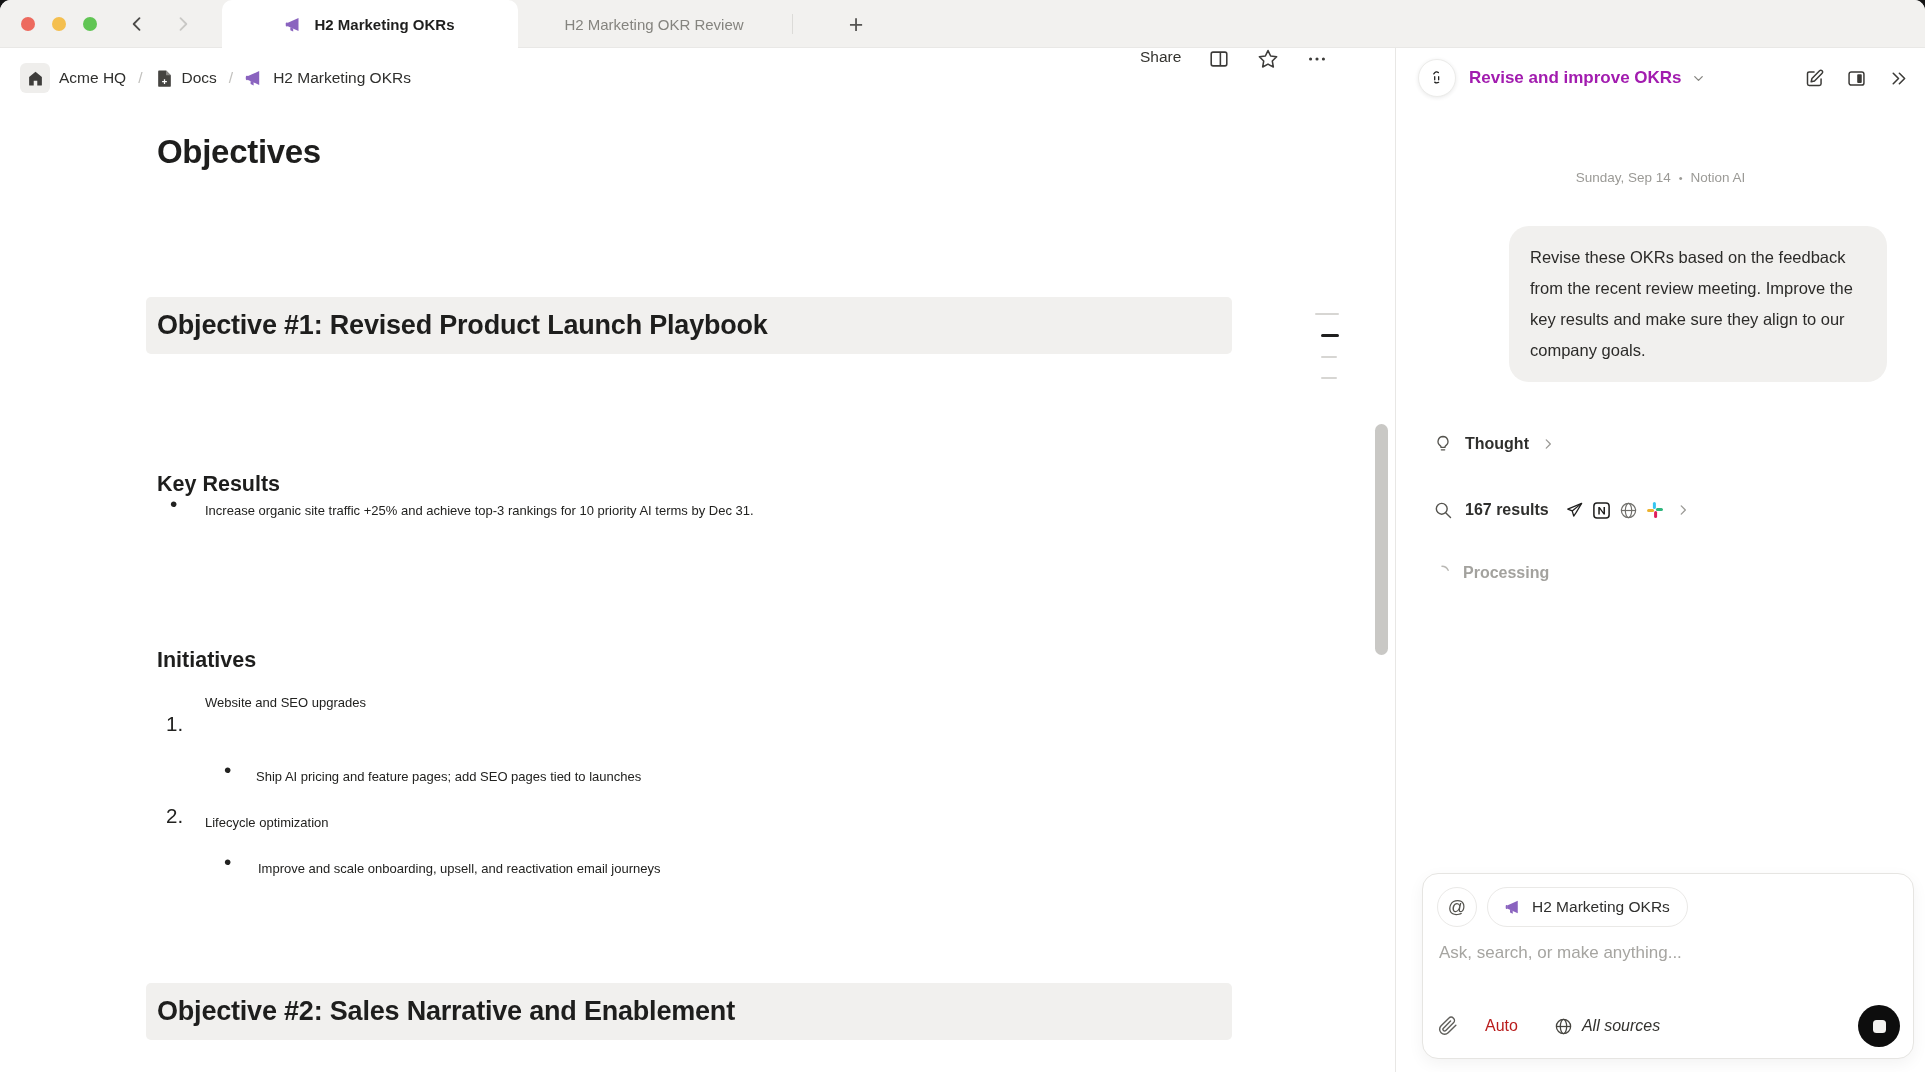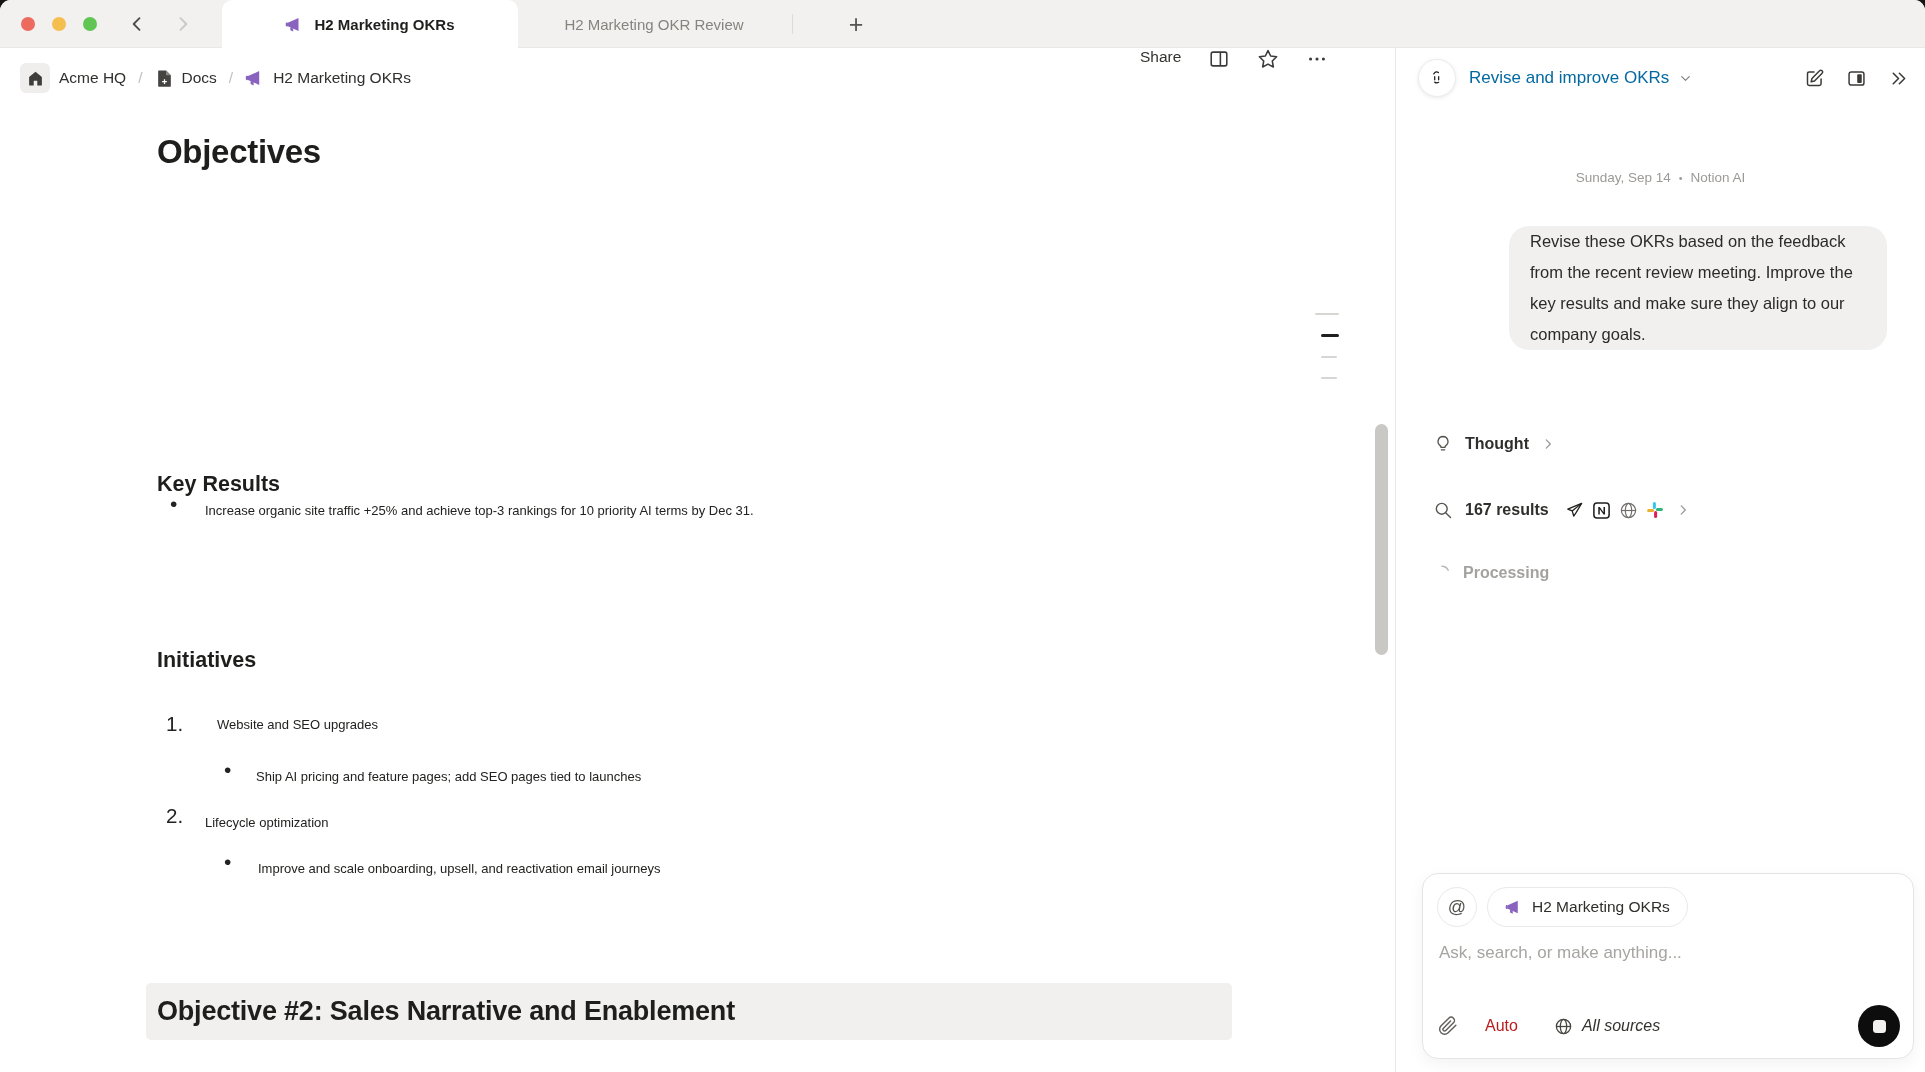--- a/index.html
+++ b/index.html
@@ -50,48 +50,48 @@
   .h3-kr{top:320px;margin-top:44px;}
   .h3-init{top:540px;}
   .body-text{font-size:13px;color:#222220;line-height:37px;}
   .bullet-dot{position:absolute;font-size:21px;color:#222220;}
   .kr-dot{left:170px;top:384px;}
   .kr-text{position:absolute;left:205px;top:384px;width:980px;}
   .num-label{position:absolute;left:166px;font-size:20.5px;color:#222220;}
   .n1{top:604px;}
   .n2{top:696px;}
   .li-text{position:absolute;left:205px;width:1000px;}
-  .li1{top:598px;margin-left:12px;}
+  .li1{top:576px;}
   .li2{top:696px;}
   .sub-dot1{left:224px;top:650px;}
   .sub-dot2{left:224px;top:742px;}
   .sub-text{position:absolute;width:1000px;}
   .sub1{left:256px;top:650px;}
   .sub2{left:258px;top:742px;}
   
   .outline{position:absolute;left:1315px;top:205px;width:26px;}
   .outline .l{border-radius:2px;margin-bottom:19px;}
   .l1{width:24px;height:2px;background:#d7d6d3;}
   .l2{width:18px;height:3px;background:#1f1f1e;margin-left:6px;}
   .l3{width:16px;height:2px;background:#d7d6d3;margin-left:6px;}
   .l4{width:16px;height:2px;background:#d7d6d3;margin-left:6px;}
   .scrollbar{position:absolute;left:1375px;top:316px;width:13px;height:231px;border-radius:7px;background:#c9c8c5;}
   
   .panel{position:absolute;top:48px;left:1395px;width:530px;height:1024px;background:#fff;border-left:1px solid #e8e7e5;}
   .panel-header{height:60px;display:flex;align-items:center;padding:0 16px 0 22px;}
   .ai-face{width:38px;height:38px;border-radius:50%;background:#fff;border:1px solid #ececea;box-shadow:0 1px 4px rgba(0,0,0,.09);display:flex;align-items:center;justify-content:center;margin-right:13px;flex:none;}
-  .panel-title{font-size:17px;font-weight:400;color:#0369a1;white-space:nowrap;}
+  .panel-title{font-size:17px;font-weight:700;color:#a21caf;white-space:nowrap;}
   .panel-title-chevron{margin-left:9px;color:#85847f;display:flex;}
   .panel-header-spacer{flex:1;}
   .panel-header-icons{display:flex;align-items:center;gap:21px;color:#3b3a37;}
   .date-row{position:absolute;top:122px;left:0;width:100%;display:flex;justify-content:center;align-items:center;gap:8px;font-size:13.5px;font-weight:500;color:#9b9a96;}
   .date-dot{font-size:11px;}
   .bubble{
     position:absolute;top:178px;right:38px;width:378px;background:#f1f0ee;border-radius:20px;
-    padding:0 21px;font-size:16.5px;line-height:31px;color:#2c2b29;
+    padding:16px 21px;font-size:16.5px;line-height:31px;color:#2c2b29;
   }
   .tool-row{position:absolute;left:37px;display:flex;align-items:center;gap:12px;font-size:16px;color:#2f2f2d;font-weight:bold;}
   .row-thought{top:386px;}
   .row-results{top:452px;}
   .row-processing{top:516px;color:#a3a29e;}
   .tool-row .lead-icon{display:flex;color:#55544f;}
   .row-processing .lead-icon{color:#c4c3c0;}
   .result-icons{display:flex;align-items:center;gap:8px;margin-left:4px;}
   .chev-gray{display:flex;color:#9a9995;}
   
@@ -199,20 +199,23 @@
           <circle cx="5" cy="12" r="1.7"></circle>
           <circle cx="12" cy="12" r="1.7"></circle>
           <circle cx="19" cy="12" r="1.7"></circle>
         </svg>
     </span>
   </div>
 
   <div class="main">
     <div class="page-title">Objectives</div>
 
+    <div class="h1-block h1-obj1">
+      <span>Objective #1: Revised Product Launch Playbook</span>
+    </div>
 
     <div class="h3 h3-kr">Key Results</div>
 
     <span class="bullet-dot kr-dot">•</span>
     <div class="kr-text body-text">Increase organic site traffic +25% and achieve top-3 rankings for 10 priority AI terms by Dec 31.</div>
 
     <div class="h3 h3-init">Initiatives</div>
 
     <span class="num-label n1">1.</span>
     <div class="li-text li1 body-text">Website and SEO upgrades</div>

